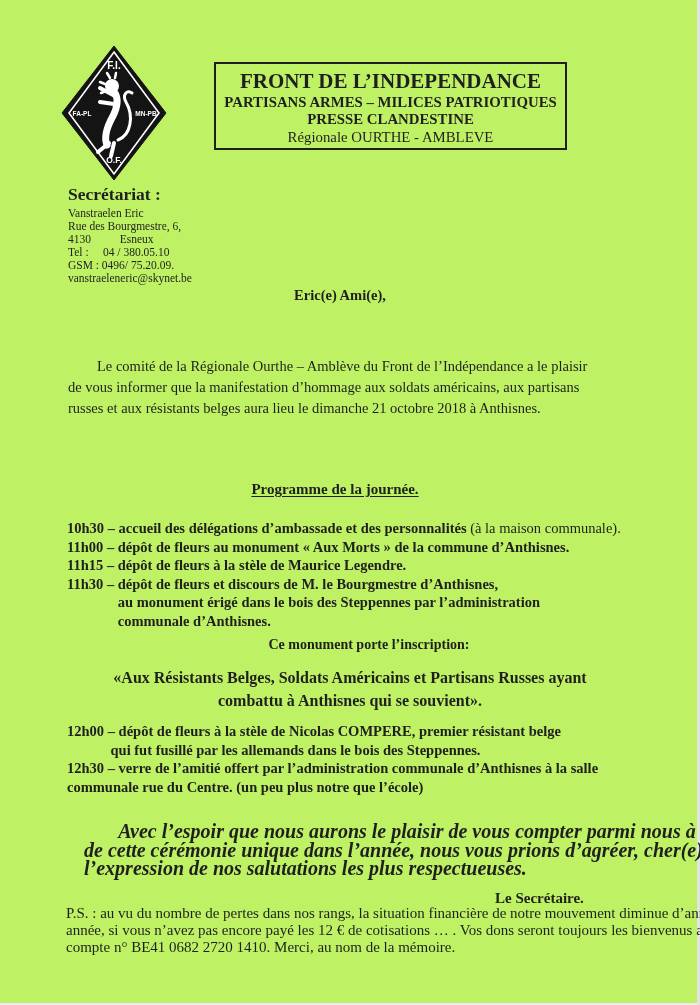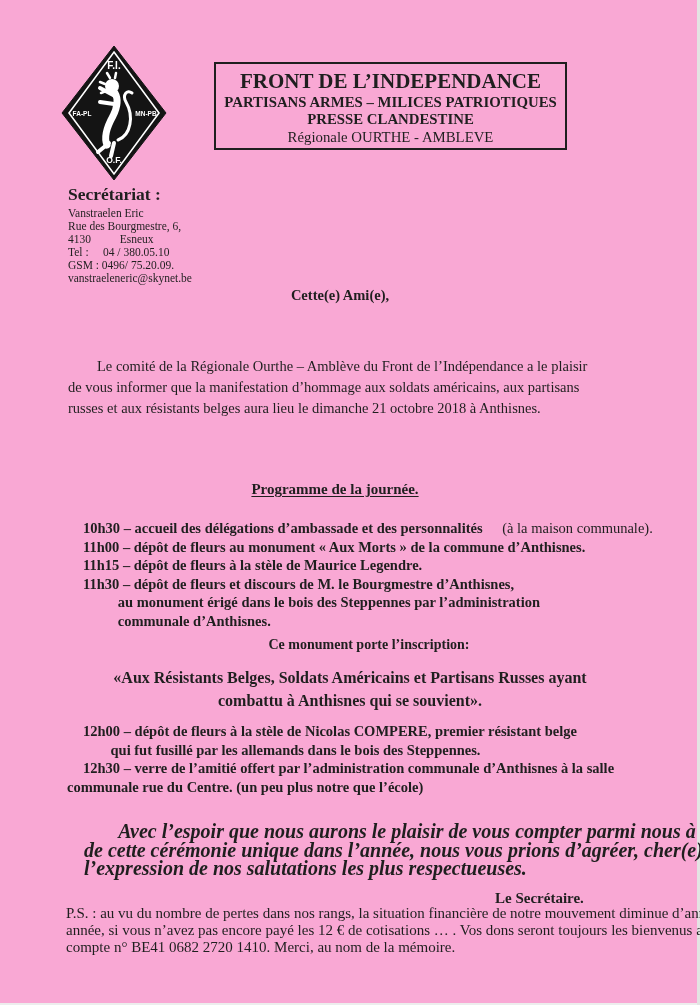--- a/index.html
+++ b/index.html
@@ -1,23 +1,23 @@
 <!DOCTYPE html>
 <html><head>
 <meta charset="utf-8">
 <style>
   html,body{margin:0;padding:0;background:#ffffff;}
   .page{
-    position:relative;width:700px;height:1005px;background:#f9a8d4;
+    position:relative;width:700px;height:1005px;background:#bef264;
     font-family:"Liberation Serif","DejaVu Serif",serif;color:#1f1f1f;
     overflow:hidden;
     box-shadow:inset -3px 0 0 #e3e3e3, inset 0 -2px 0 #ededed;
   }
   .abs{position:absolute;}
-  .pre{white-space:pre;margin-left:16px;}
+  .pre{white-space:pre;}
   .b{font-weight:bold;}
   .center{width:700px;text-align:center;}
   
   .logo{left:60px;top:44px;width:108px;height:138px;}
   
   .header-box{
     left:214px;top:62px;width:353px;height:88px;border:2px solid #1f1f1f;
     box-sizing:border-box;text-align:center;padding-top:5px;
   }
   .hb1{font-size:21px;font-weight:bold;line-height:24px;white-space:nowrap;}
@@ -85,21 +85,21 @@
   <div class="abs secretariat">
     <div class="sec-heading">Secrétariat :</div>
     <div class="sec-line">Vanstraelen Eric</div>
     <div class="sec-line">Rue des Bourgmestre, 6,</div>
     <div class="sec-line">4130          Esneux</div>
     <div class="sec-line">Tel :     04 / 380.05.10</div>
     <div class="sec-line">GSM : 0496/ 75.20.09.</div>
     <div class="sec-line">vanstraeleneric@skynet.be</div>
   </div>
 
-  <div class="abs center salutation">Cette(e) Ami(e),</div>
+  <div class="abs center salutation">Eric(e) Ami(e),</div>
 
 
   <div class="abs para p1">        Le comité de la Régionale Ourthe – Amblève du Front de l’Indépendance a le plaisir
 de vous informer que la manifestation d’hommage aux soldats américains, aux partisans
 russes et aux résistants belges aura lieu le dimanche 21 octobre 2018 à Anthisnes.</div>
 
   <div class="abs center prog-title"><span>Programme de la journée.</span></div>
 
   <div class="abs sched">
     <div><span class="b pre">10h30 – accueil des délégations d’ambassade et des personnalités</span><span class="r pre"> (à la maison communale).</span></div>

